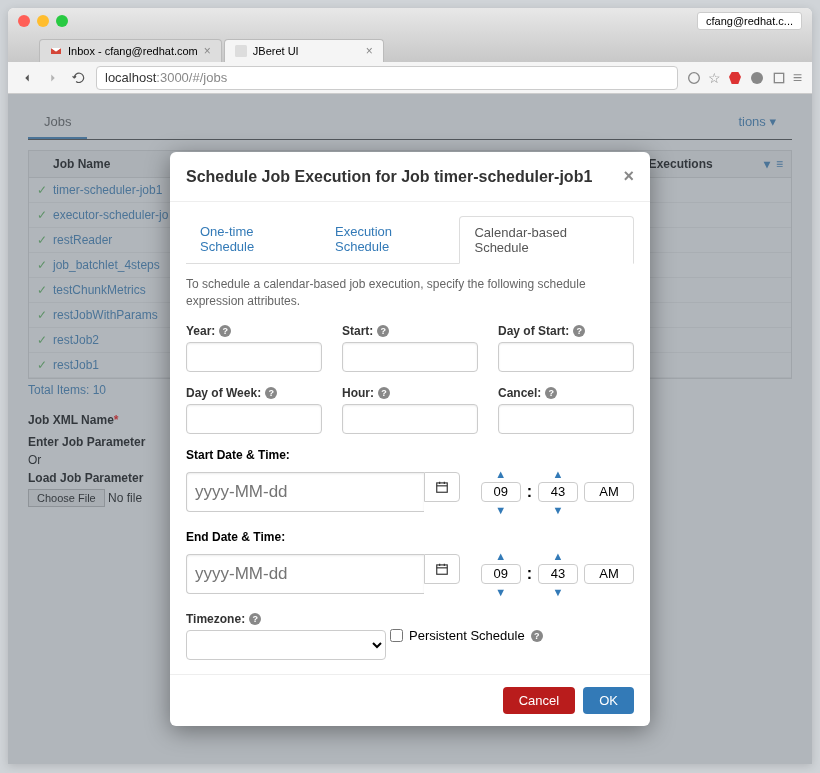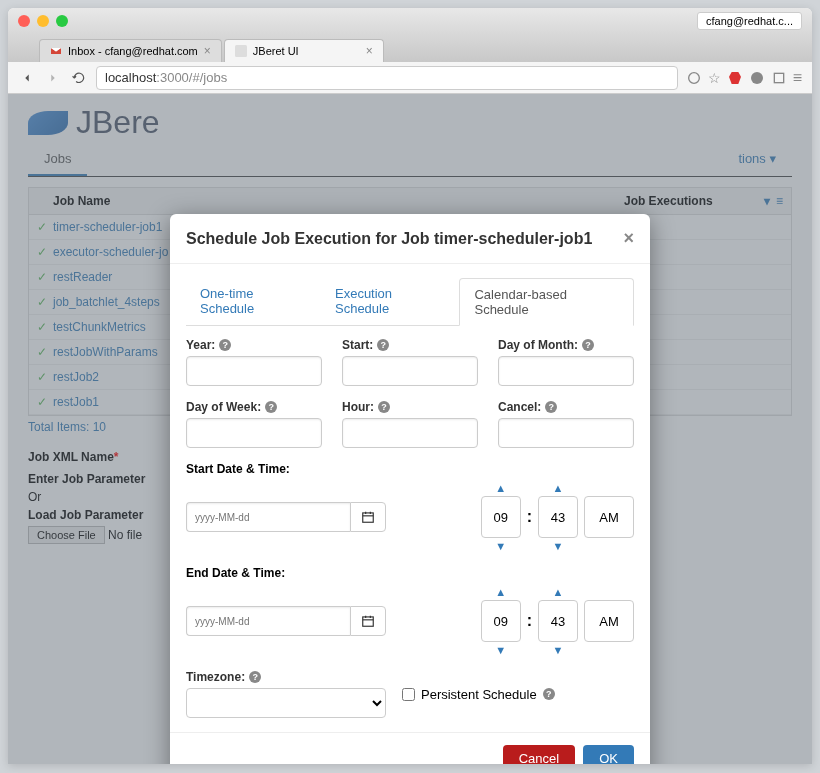--- a/index.html
+++ b/index.html
@@ -47,21 +47,21 @@
     .tbl-row { display: flex; padding: 5px 8px; border-bottom: 1px solid #eee; color: #337ab7; }
     .tbl-check { width: 16px; color: #5cb85c; }
     .total { font-size: 12px; color: #337ab7; padding: 4px 0; }
     
     .form-below { font-size: 12px; margin-top: 8px; }
     .form-below .lbl { font-weight: bold; padding: 4px 0; }
     .req { color: red; }
     .choose-btn { background: #eee; border: 1px solid #bbb; padding: 2px 8px; font-size: 11px; }
     
     
-    .modal-backdrop { position: absolute; inset: 0; display: flex; align-items: flex-start; justify-content: center; padding-top: 120px; }
+    .modal-backdrop { position: absolute; inset: 0; display: flex; align-items: flex-start; justify-content: center; padding-top: 58px; }
     .modal { background: #fff; width: 480px; border-radius: 6px; box-shadow: 0 5px 25px rgba(0,0,0,0.4); }
     .modal-header { padding: 14px 16px; display: flex; align-items: center; border-bottom: 1px solid #eee; }
     .modal-title { font-size: 16px; font-weight: 600; color: #333; }
     .modal-close { margin-left: auto; font-size: 18px; color: #888; cursor: pointer; font-weight: bold; }
     
     .modal-body { padding: 14px 16px; }
     .modal-tabs { display: flex; border-bottom: 1px solid #ddd; margin-bottom: 12px; }
     .mtab { padding: 8px 14px; font-size: 13px; color: #337ab7; cursor: pointer; }
     .mtab.active { border: 1px solid #ddd; border-bottom: 1px solid #fff; border-radius: 4px 4px 0 0; margin-bottom: -1px; color: #555; }
     
@@ -69,31 +69,31 @@
     
     .field-row { display: flex; gap: 20px; margin-bottom: 14px; }
     .field { flex: 1; }
     .field-lbl { font-size: 12px; font-weight: bold; color: #333; margin-bottom: 4px; display: flex; align-items: center; gap: 4px; }
     .help-icon { width: 12px; height: 12px; background: #888; color: #fff; border-radius: 50%; font-size: 9px; display: inline-flex; align-items: center; justify-content: center; font-weight: bold; }
     .field-input { width: 100%; height: 30px; border: 1px solid #ccc; border-radius: 4px; padding: 0 8px; font-size: 13px; box-shadow: inset 0 1px 2px rgba(0,0,0,0.08); }
     
     .dt-row { display: flex; align-items: center; gap: 8px; margin-bottom: 14px; }
     .dt-label { font-size: 12px; font-weight: bold; width: 100%; margin-bottom: 6px; margin-top: 12px; }
     .date-group { display: flex; flex: 0 0 200px; }
-    .date-input { flex: 1; height: 30px; border: 1px solid #ccc; border-right: none; border-radius: 4px 0 0 4px; padding: 0 8px; font-size: 10px; color: #999; box-shadow: inset 0 1px 2px rgba(0,0,0,0.08); }
+    .date-input { flex: 1; height: 40px; border: 1px solid #ccc; border-right: none; border-radius: 4px 0 0 4px; padding: 0 8px; font-size: 17px; color: #999; box-shadow: inset 0 1px 2px rgba(0,0,0,0.08); }
     .cal-btn { width: 36px; height: 30px; border: 1px solid #ccc; border-radius: 0 4px 4px 0; background: #fff; display: flex; align-items: center; justify-content: center; cursor: pointer; }
     
     .time-picker { display: flex; align-items: center; gap: 6px; }
     .time-col { display: flex; flex-direction: column; align-items: center; gap: 2px; }
     .time-arrow { color: #337ab7; font-size: 11px; cursor: pointer; height: 12px; }
-    .time-box { width: 40px; height: 42px; border: 1px solid #ccc; border-radius: 4px; text-align: center; font-size: 13px; background: #fff; }
+    .time-box { width: 40px; height: 20px; border: 1px solid #ccc; border-radius: 4px; text-align: center; font-size: 13px; background: #fff; }
     .time-box.ampm { width: 50px; }
     .colon { font-weight: bold; }
     
-    .tz-row { display: flex; align-items: center; gap: 16px; margin-top: 8px; }
+    .tz-row { display: flex; align-items: center; gap: 4px; margin-top: 8px; }
     .tz-select { height: 30px; border: 1px solid #ccc; border-radius: 4px; width: 200px; background: #fff; padding: 0 6px; }
     .persist { display: flex; align-items: center; gap: 6px; font-size: 13px; }
     
     .modal-footer { border-top: 1px solid #eee; padding: 12px 16px; display: flex; justify-content: flex-end; gap: 8px; }
     .btn { padding: 6px 16px; border-radius: 4px; border: none; font-size: 13px; cursor: pointer; }
     .btn-cancel { background: #b91c1c; color: #fff; }
     .btn-ok { background: #337ab7; color: #fff; }
     
     svg { display: block; }
   </style>
@@ -161,24 +161,20 @@
         </svg>
       <svg class="url-icon" viewBox="0 0 24 24">
           <rect x="5" y="5" width="14" height="14" fill="none" stroke="#888" stroke-width="2"></rect>
         </svg>
       <span style="color:#888;font-size:16px">≡</span>
     </div>
   </div>
 
   <div class="page">
     <div class="page-bg">
-      <div class="logo">
-        <div class="logo-swoosh"></div>
-        <span>JBere</span>
-      </div>
       <div class="nav-tabs">
         <div class="nav-tab active">Jobs</div>
         <div class="nav-dropdown"><span>tions</span> ▾</div>
       </div>
       <div class="data-table">
         <div class="tbl-head">
           <span style="width:16px"></span>
           <span class="col-name">Job Name</span>
           <span class="col-exec">Job Executions</span>
           <span style="color:#337ab7">▾</span>
@@ -239,39 +235,40 @@
         <div class="modal-header">
           <span class="modal-title">Schedule Job Execution for Job timer-scheduler-job1</span>
           <span class="modal-close">×</span>
         </div>
         <div class="modal-body">
           <div class="modal-tabs">
             <div class="mtab">One-time Schedule</div>
             <div class="mtab">Execution Schedule</div>
             <div class="mtab active">Calendar-based Schedule</div>
           </div>
+          <div class="help-text">To schedule a calendar-based job execution, specify the following schedule expression attributes.</div>
 
           <div class="field-row">
             <div class="field">
               <div class="field-lbl">
                   <span>Year:</span>
                   <span class="help-icon">?</span>
                 </div>
               <input class="field-input" style="">
             </div>
             <div class="field">
               <div class="field-lbl">
                   <span>Start:</span>
                   <span class="help-icon">?</span>
                 </div>
               <input class="field-input" style="">
             </div>
             <div class="field">
               <div class="field-lbl">
-                  <span>Day of Month:</span>
+                  <span>Day of Start:</span>
                   <span class="help-icon">?</span>
                 </div>
               <input class="field-input" style="">
             </div>
           </div>
 
           <div class="field-row">
             <div class="field">
               <div class="field-lbl">
                   <span>Day of Week:</span>

